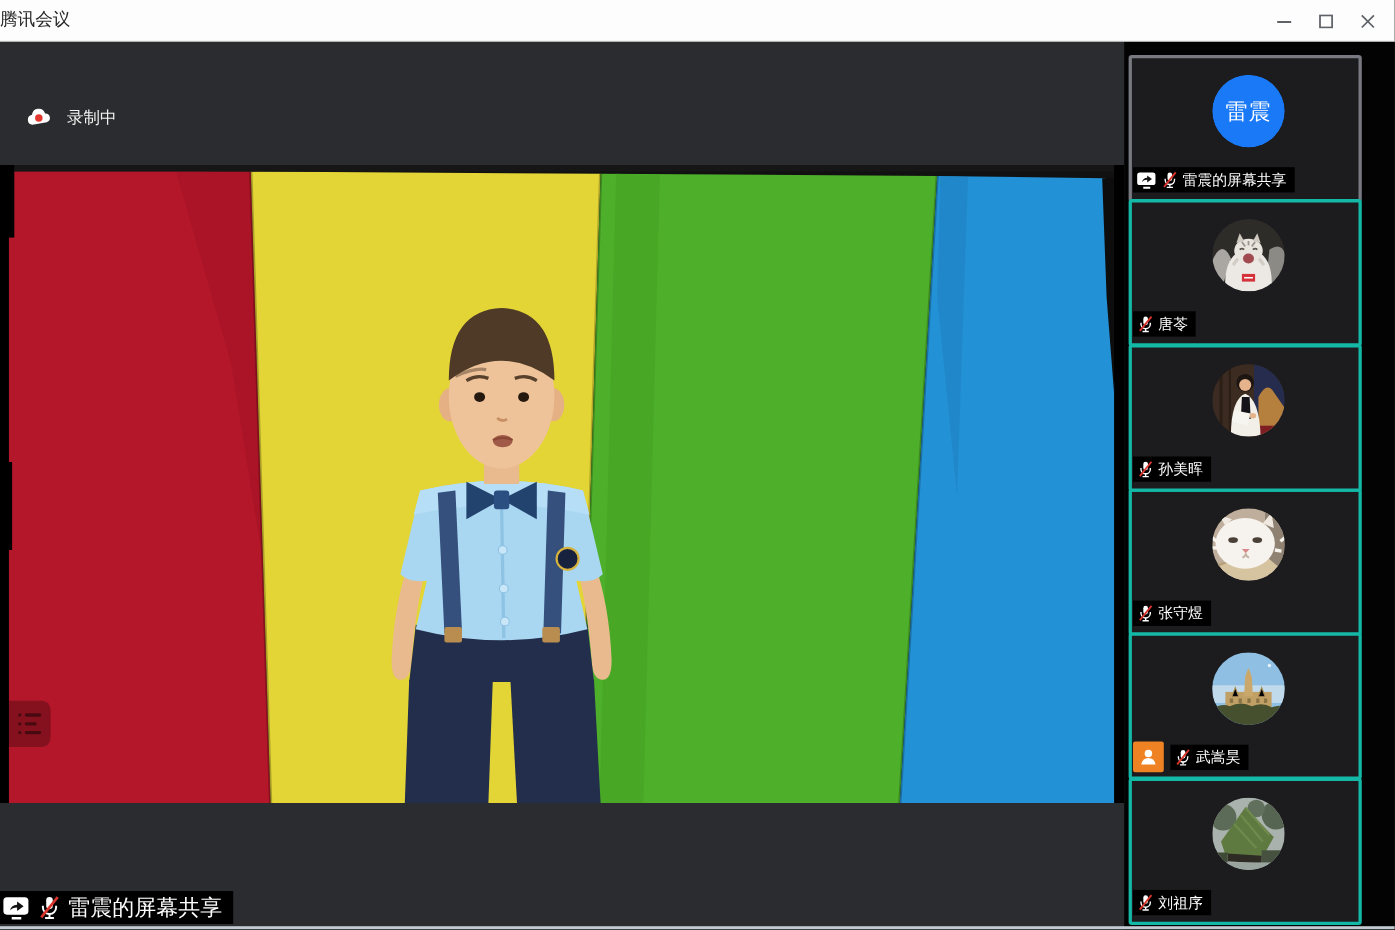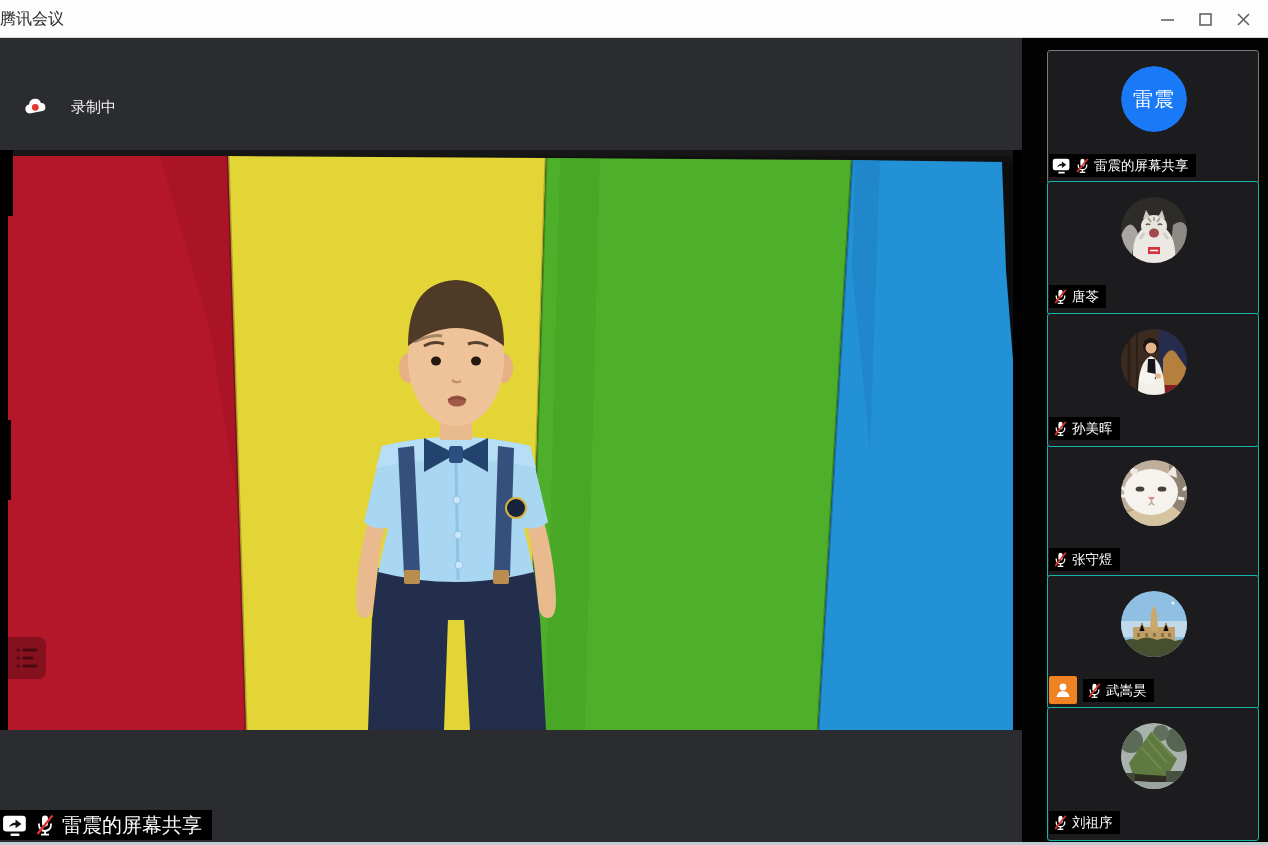--- a/index.html
+++ b/index.html
@@ -13,38 +13,38 @@
   .titlebar .title { position:absolute; left:0; right:0; top:0; height:38px;
     line-height:38px; text-align:left; font-size:16px; color:#262626; }
   .win-controls { position:absolute; right:6px; top:0; height:38px; display:flex; align-items:center; }
   .win-btn { width:38px; height:38px; display:flex; align-items:center; justify-content:center; cursor:pointer; }
   .win-btn svg { display:block; }
 
   
   .stage { position:absolute; left:0; top:38px; width:1022px; height:807px; background:#2a2c2f; }
 
   .recording { position:absolute; left:24px; top:56px; height:26px;
-    display:flex; align-items:center; gap:23px; color:#f2f2f2; font-size:15px; }
+    display:flex; align-items:center; gap:13px; color:#f2f2f2; font-size:15px; }
 
   .shared-image { position:absolute; left:0; top:112px; width:1022px; height:580px;
     background:#000; overflow:hidden; }
   .shared-image svg { display:block; }
 
   .list-tool { position:absolute; left:8px; top:487px; width:38px; height:42px;
     background:rgba(0,0,0,0.26); border-radius:0 8px 8px 0; cursor:pointer;
     display:flex; align-items:center; justify-content:center; }
 
   .share-banner { position:absolute; left:0; top:772px; height:30px;
     background:#000; display:flex; align-items:center; gap:5px; padding:0 10px 0 2px;
     color:#fff; font-size:20px; }
 
   
   .sidebar { position:absolute; left:1022px; top:38px; width:246px; height:807px; background:#030303; }
-  .tile { position:absolute; left:25px; width:212px; height:134px; background:#1c1c1f;
-    border:1px solid #14b8a6; border-radius:3px; cursor:pointer; }
+  .tile { position:absolute; left:4px; width:212px; height:134px; background:#1c1c1f;
+    border:3px solid #14b8a6; border-radius:3px; cursor:pointer; }
   .tile.active-border { border-color:#787981; }
   .avatar-wrap { position:absolute; left:73px; top:15px; width:66px; height:66px;
     border-radius:50%; overflow:hidden; }
   .avatar-initials { width:66px; height:66px; border-radius:50%; background:#1a79f7;
     display:flex; align-items:center; justify-content:center;
     color:#fff; font-size:20px; letter-spacing:1px; }
   .tile-label { position:absolute; left:1px; bottom:6px; background:#000;
     display:flex; align-items:center; gap:3px; padding:2px 7px 2px 3px;
     color:#fff; font-size:13.5px; white-space:nowrap; max-width:205px; }
   .tile-label .txt { line-height:19px; }

